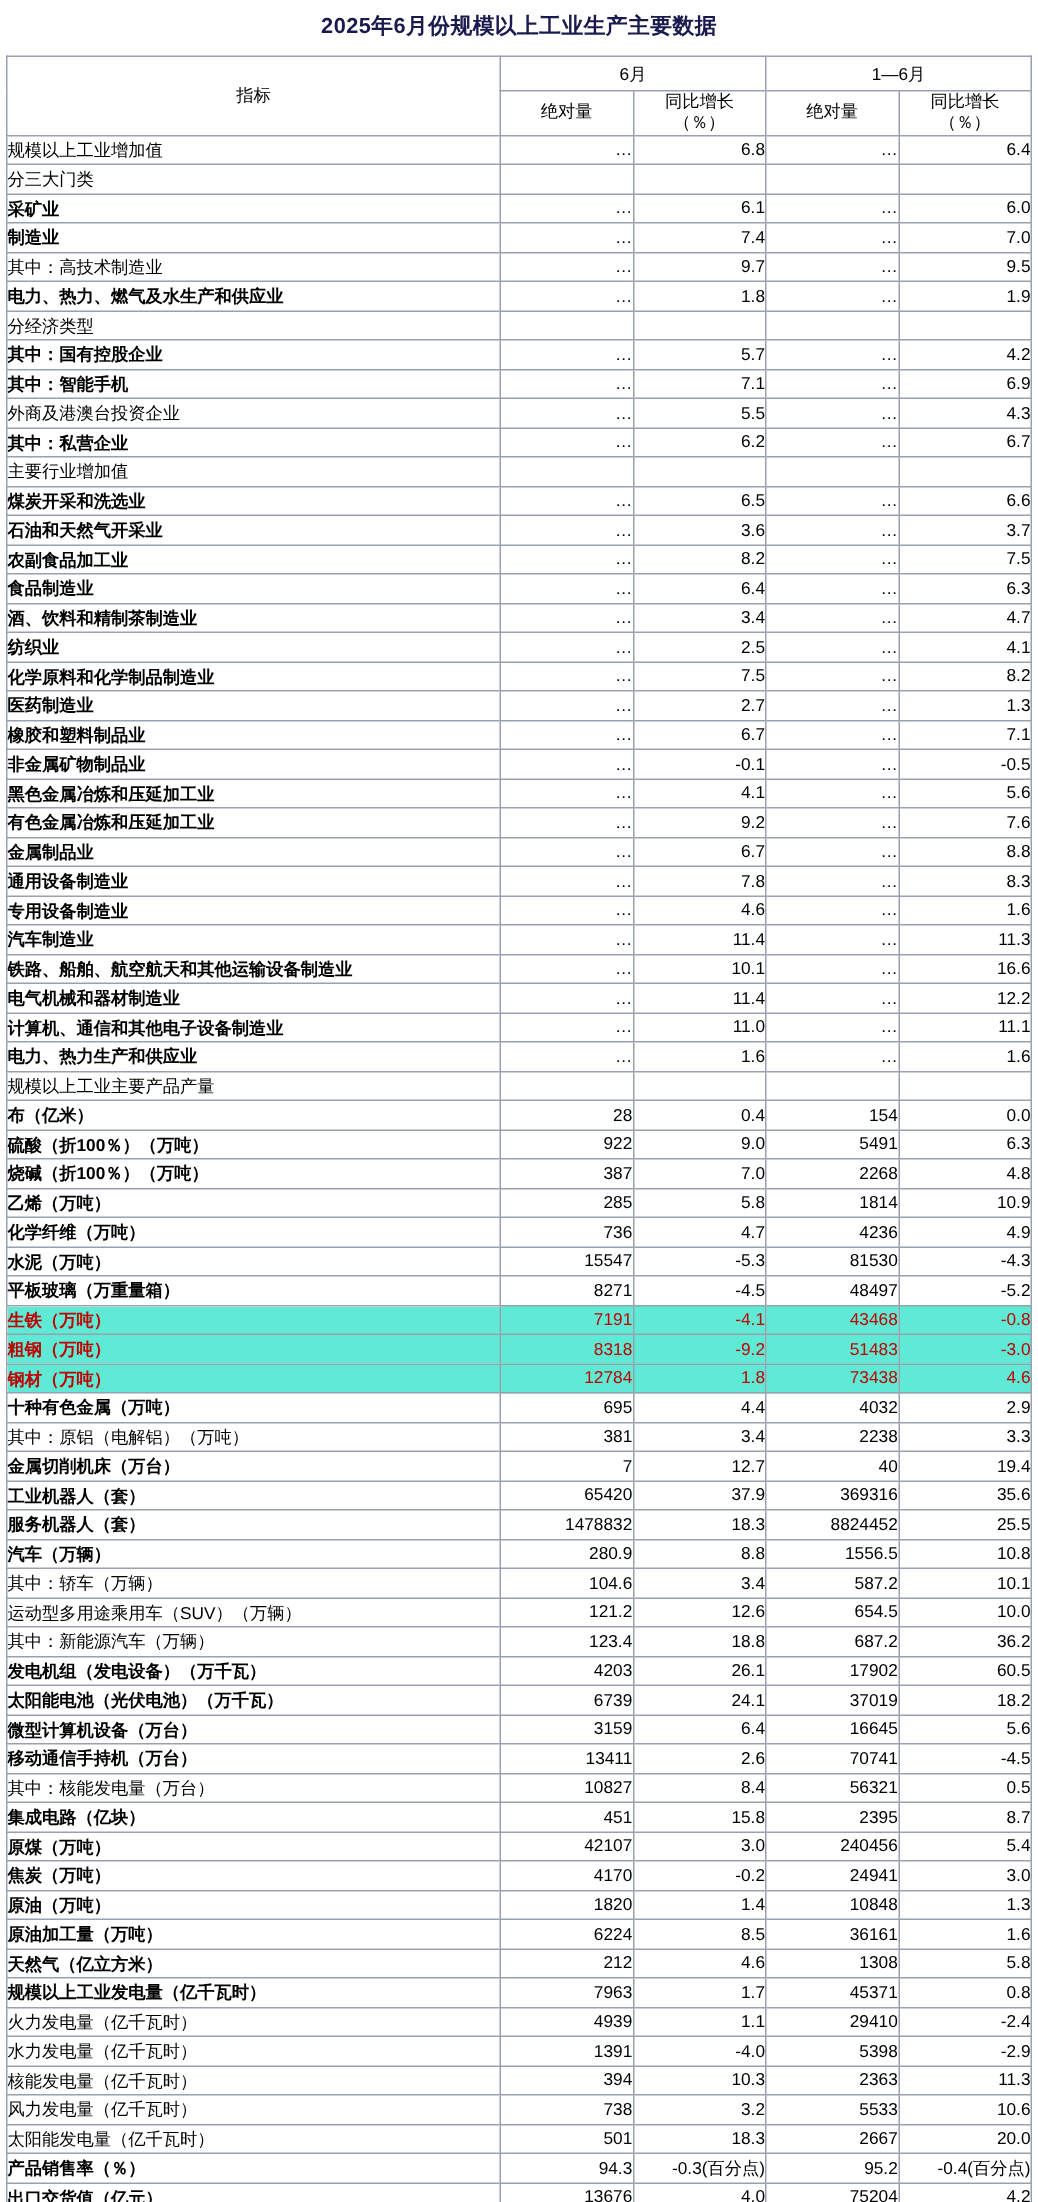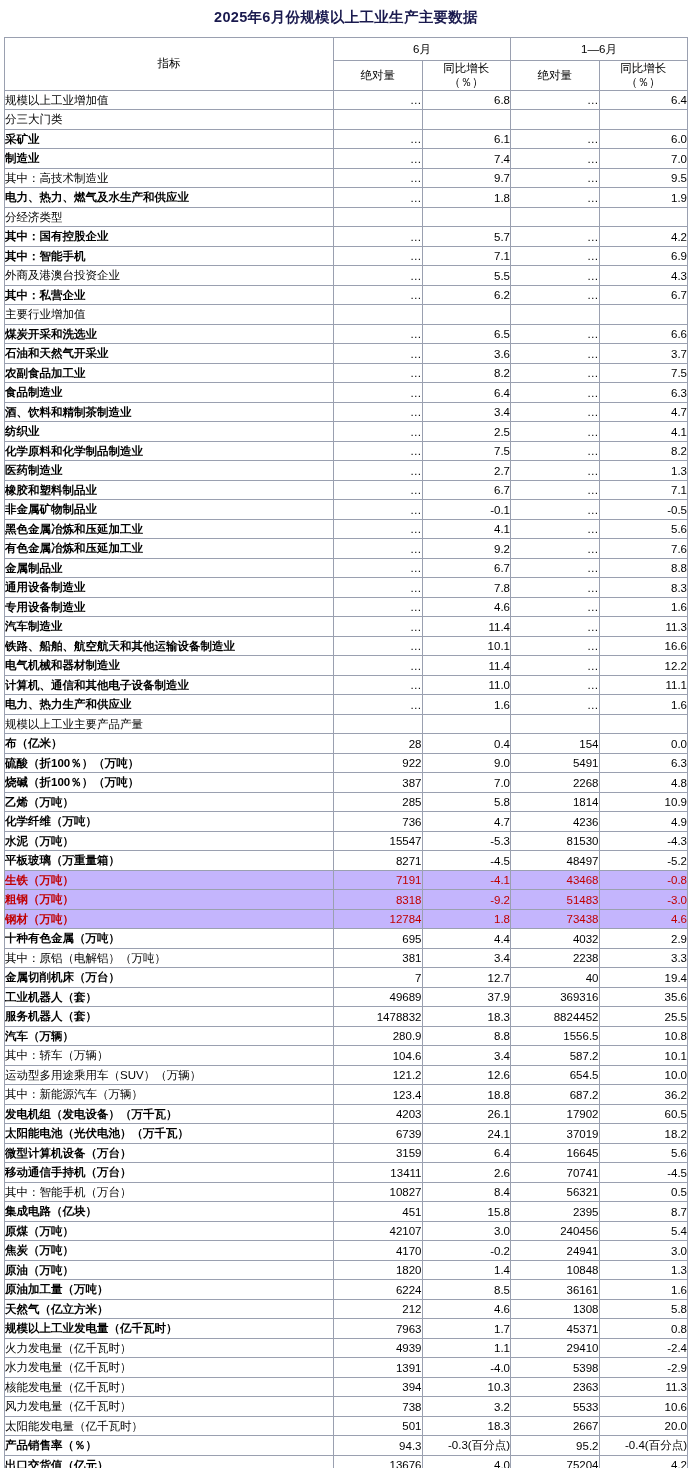--- a/index.html
+++ b/index.html
@@ -71,21 +71,21 @@
     white-space: nowrap;
   }
   .lvl-section {
     font-weight: normal;
     padding-left: 4px;
   }
   .lvl-1 { padding-left: 18px; font-weight: bold; }
   .lvl-2 { padding-left: 40px; }
   .lvl-3 { padding-left: 62px; margin-top: 32px; }
   tr.highlight td {
-    background: #c4b5fd;
+    background: #5eead4;
   }
   tr.highlight td.label {
     color: #c00000;
   }
   tr.highlight td.num {
     color: #c00000;
   }
   .dots {
     text-align: right;
     padding-right: 10px;
@@ -436,21 +436,21 @@
         </tr>
         <tr>
           <td class="label lvl-1">金属切削机床（万台）</td>
           <td class="num">7</td>
           <td class="num">12.7</td>
           <td class="num">40</td>
           <td class="num">19.4</td>
         </tr>
         <tr>
           <td class="label lvl-1">工业机器人（套）</td>
-          <td class="num">49689</td>
+          <td class="num">65420</td>
           <td class="num">37.9</td>
           <td class="num">369316</td>
           <td class="num">35.6</td>
         </tr>
         <tr>
           <td class="label lvl-1">服务机器人（套）</td>
           <td class="num">1478832</td>
           <td class="num">18.3</td>
           <td class="num">8824452</td>
           <td class="num">25.5</td>
@@ -505,21 +505,21 @@
           <td class="num">5.6</td>
         </tr>
         <tr>
           <td class="label lvl-1">移动通信手持机（万台）</td>
           <td class="num">13411</td>
           <td class="num">2.6</td>
           <td class="num">70741</td>
           <td class="num">-4.5</td>
         </tr>
         <tr>
-          <td class="label lvl-2">其中：智能手机（万台）</td>
+          <td class="label lvl-2">其中：核能发电量（万台）</td>
           <td class="num">10827</td>
           <td class="num">8.4</td>
           <td class="num">56321</td>
           <td class="num">0.5</td>
         </tr>
         <tr>
           <td class="label lvl-1">集成电路（亿块）</td>
           <td class="num">451</td>
           <td class="num">15.8</td>
           <td class="num">2395</td>

